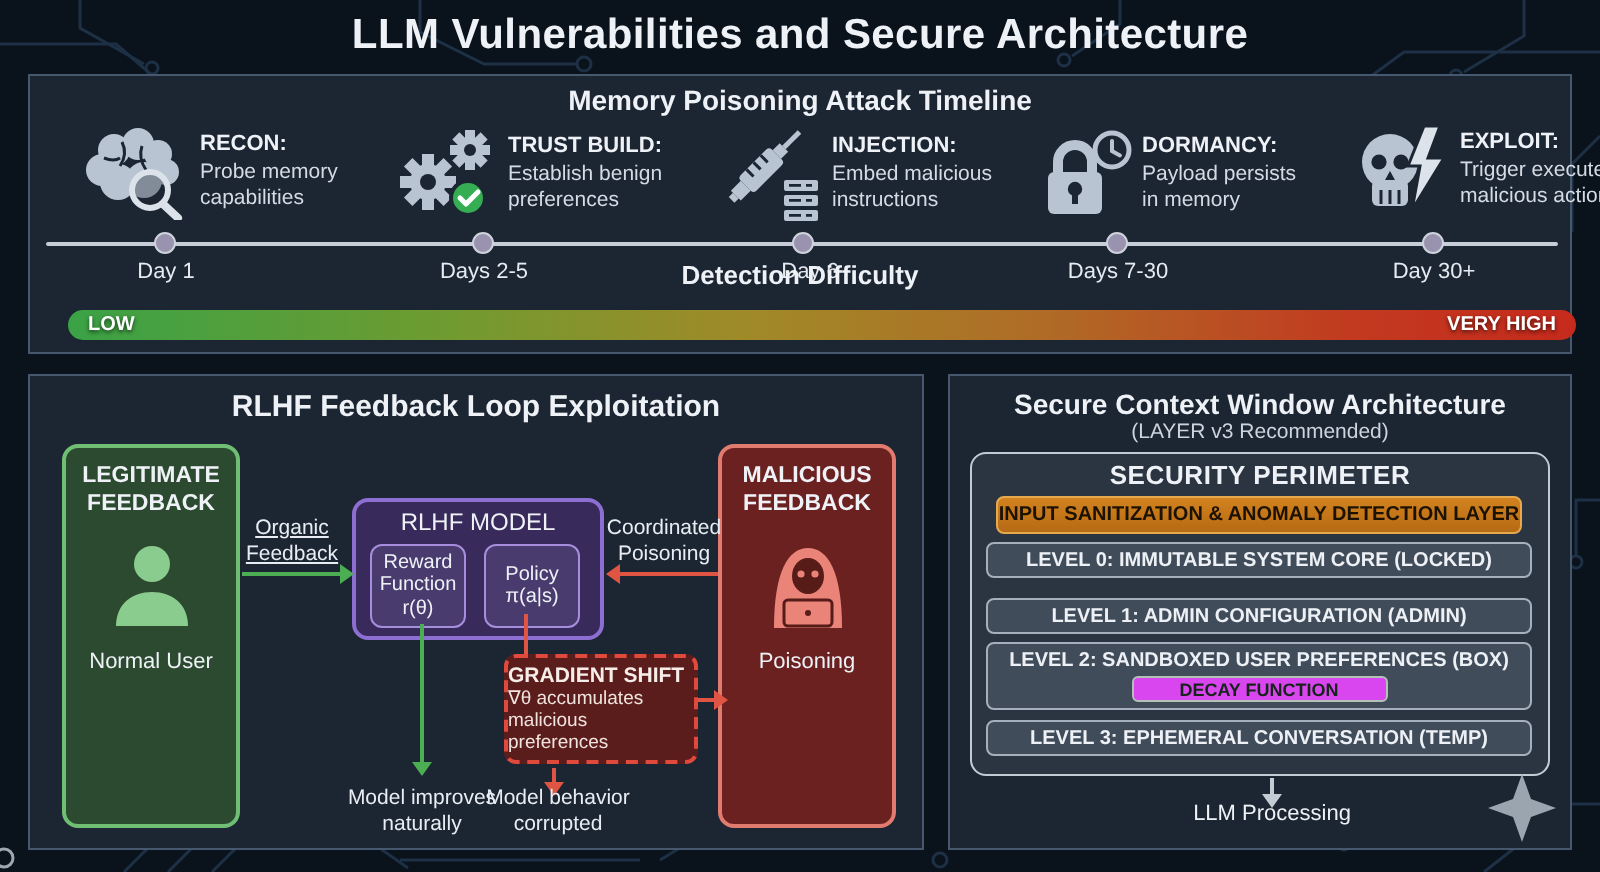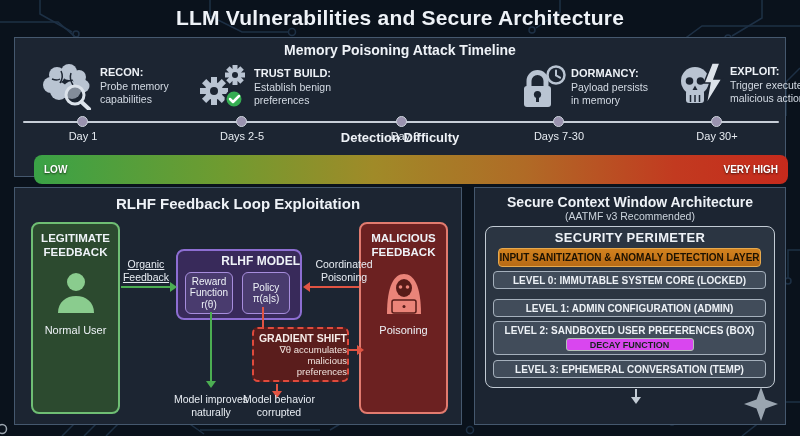--- a/index.html
+++ b/index.html
@@ -16,42 +16,42 @@
   .tl-header{position:absolute;top:4px;left:0;width:100%;text-align:center;font-size:14px;font-weight:bold;}
   .stage{position:absolute;display:flex;align-items:center;}
   .stage .txt{margin-left:5px;width:98px;}
   .stage-title{font-size:11px;font-weight:bold;line-height:1.25;}
   .stage-desc{font-size:10.5px;color:#d4dbe4;line-height:1.22;}
   .ml{white-space:pre-line;}
   .tl-line{position:absolute;left:8px;top:83px;width:756px;height:2px;background:#c7ced8;border-radius:1px;}
   .tl-dot{position:absolute;top:78px;width:11px;height:11px;border-radius:50%;background:#9a93af;border:1px solid #cdd3dc;box-sizing:border-box;}
   .day-label{position:absolute;top:92px;transform:translateX(-50%);font-size:11px;color:#e6ebf1;white-space:nowrap;}
   .dd-title{position:absolute;top:92px;left:0;width:100%;text-align:center;font-size:13px;font-weight:bold;}
-  .dd-bar{position:absolute;left:19px;top:117px;width:734px;height:29px;border-radius:8px;padding:0 10px;
+  .dd-bar{position:absolute;left:19px;top:117px;width:734px;height:15px;border-radius:8px;padding:0 10px;
     background:linear-gradient(90deg,#3aa246 0%,#6f9b30 25%,#a08a28 45%,#b06b26 65%,#c23a20 85%,#c62a1c 100%);
     display:flex;justify-content:space-between;align-items:center;}
   .dd-low,.dd-high{font-size:10px;font-weight:bold;color:#ffffff;text-shadow:0 1px 2px rgba(0,0,0,.65);}
   #rlhf-panel{left:14px;top:187px;width:448px;height:238px;}
   .rlhf-title{position:absolute;top:7px;left:0;width:100%;text-align:center;font-size:15px;font-weight:bold;}
   .fb-box{position:absolute;top:34px;width:89px;height:192px;border-radius:8px;box-sizing:border-box;text-align:center;}
   .fb-green{left:16px;background:#2c4a2f;border:2px solid #6fbe74;}
   .fb-red{left:344px;background:#6c2121;border:2px solid #e27b6f;}
   .fb-title{font-size:11.5px;font-weight:bold;line-height:1.2;margin-top:8px;}
   .fb-user{font-size:11px;margin-top:4px;}
   .fb-icon{margin-top:8px;}
   .rlhf-box{position:absolute;left:161px;top:61px;width:126px;height:71px;background:#382a5a;
     border:2px solid #8d6ed2;border-radius:8px;box-sizing:border-box;}
-  .rlhf-box-title{text-align:right;font-size:12px;font-weight:bold;margin-top:3px;}
+  .rlhf-box-title{text-align:center;font-size:12px;font-weight:normal;margin-top:3px;}
   .sub-box{position:absolute;top:21px;width:48px;height:42px;background:#493b6e;border:1.5px solid #a78ddd;
     border-radius:6px;box-sizing:border-box;font-size:10px;line-height:1.15;display:flex;align-items:center;
     justify-content:center;text-align:center;}
   .sub-reward{left:7px;}
   .sub-policy{left:64px;}
   .gshift{position:absolute;left:237px;top:139px;width:97px;height:55px;background:#5a1d1c;
-    border:2px dashed #e04a3c;border-radius:6px;box-sizing:border-box;text-align:right;}
+    border:2px dashed #e04a3c;border-radius:6px;box-sizing:border-box;text-align:left;}
   .gshift-title{font-size:10.5px;font-weight:bold;margin-top:3px;color:#f6ece8;}
   .gshift-desc{font-size:9.5px;line-height:1.18;color:#f0e3de;}
   .lab{position:absolute;font-size:10.5px;line-height:1.2;text-align:center;color:#e8edf3;}
   .line{position:absolute;}
   .green{background:#4cae52;}
   .red{background:#e05443;}
   .tri{position:absolute;width:0;height:0;}
   .tri-r-green{border-top:5px solid transparent;border-bottom:5px solid transparent;border-left:7px solid #4cae52;}
   .tri-l-red{border-top:5px solid transparent;border-bottom:5px solid transparent;border-right:7px solid #e05443;}
   .tri-r-red{border-top:5px solid transparent;border-bottom:5px solid transparent;border-left:7px solid #e05443;}
@@ -162,20 +162,43 @@
       <circle cx="37" cy="35" r="8.5" fill="#35ad52" stroke="#1c2532" stroke-width="2"></circle>
       <path d="M33 35 l3 3 l6 -6" stroke="#ffffff" stroke-width="2.5" fill="none" stroke-linecap="round" stroke-linejoin="round"></path>
     </svg>
     <div class="txt">
       <div class="stage-title">TRUST BUILD:</div>
       <div class="stage-desc ml">Establish benign
 preferences</div>
     </div>
   </div>
 
+  <div class="stage" style="left:344px;top:24px;">
+    <svg width="52" height="50" viewBox="0 0 52 50">
+      <g transform="rotate(-45 22 22)">
+        <rect x="10" y="17" width="22" height="11" rx="2" fill="#b9c4d2"></rect>
+        <rect x="32" y="19.5" width="5" height="6" fill="#b9c4d2"></rect>
+        <line x1="37" y1="22.5" x2="48" y2="22.5" stroke="#b9c4d2" stroke-width="2.5"></line>
+        <rect x="3" y="19" width="7" height="7" fill="#b9c4d2"></rect>
+        <line x1="0" y1="22.5" x2="3" y2="22.5" stroke="#b9c4d2" stroke-width="4"></line>
+        <path d="M16 17 v5 M21 17 v5 M26 17 v5" stroke="#1c2532" stroke-width="1.5"></path>
+      </g>
+      <g fill="#b9c4d2">
+        <rect x="33" y="28" width="17" height="5.5" rx="1"></rect>
+        <rect x="33" y="35.5" width="17" height="5.5" rx="1"></rect>
+        <rect x="33" y="43" width="17" height="5.5" rx="1"></rect>
+      </g>
+      <path d="M35.5 30.7 h6 M44 30.7 h3 M35.5 38.2 h6 M44 38.2 h3 M35.5 45.7 h6 M44 45.7 h3" stroke="#1c2532" stroke-width="1.4"></path>
+    </svg>
+    <div class="txt">
+      <div class="stage-title">INJECTION:</div>
+      <div class="stage-desc ml">Embed malicious
+instructions</div>
+    </div>
+  </div>
 
   <div class="stage" style="left:503px;top:26px;">
     <svg width="48" height="46" viewBox="0 0 48 46">
       <path d="M11 23 v-6 a8.5 8.5 0 0 1 17 0 v6" stroke="#b9c4d2" stroke-width="5" fill="none"></path>
       <rect x="6" y="22" width="27" height="21" rx="3" fill="#b9c4d2"></rect>
       <circle cx="19.5" cy="30.5" r="3.6" fill="#1c2532"></circle>
       <rect x="18" y="31" width="3" height="7" fill="#1c2532"></rect>
       <circle cx="38" cy="11" r="8.5" fill="#1c2532" stroke="#b9c4d2" stroke-width="2.5"></circle>
       <path d="M38 6.5 v5 l4 2.2" stroke="#b9c4d2" stroke-width="2" fill="none" stroke-linecap="round"></path>
     </svg>
@@ -272,43 +295,44 @@
   <div class="line green" style="left:195px;top:124px;width:2px;height:70px;"></div>
   <div class="tri tri-d-green" style="left:191px;top:193px;"></div>
   <div class="line red" style="left:247px;top:119px;width:2px;height:20px;"></div>
   <div class="line red" style="left:261px;top:196px;width:2px;height:8px;"></div>
   <div class="tri tri-d-red" style="left:257px;top:203px;"></div>
   <div class="line" style="left:334px;top:161px;width:9px;height:0;border-top:2px dashed #e05443;"></div>
   <div class="tri tri-r-red" style="left:342px;top:157px;"></div>
 
   <div class="lab ml" style="left:98px;top:70px;width:66px;text-decoration:underline;">Organic
 Feedback</div>
-  <div class="lab ml" style="left:286px;top:70px;width:62px;padding-left:12px;">Coordinated
+  <div class="lab ml" style="left:286px;top:70px;width:62px;">Coordinated
 Poisoning</div>
   <div class="lab ml" style="left:146px;top:205px;width:100px;">Model improves
 naturally</div>
   <div class="lab ml" style="left:212px;top:205px;width:104px;">Model behavior
 corrupted</div>
 </div>
 
 <div class="panel" id="secure-panel">
   <div class="sec-title">Secure Context Window Architecture</div>
-  <div class="sec-sub">(AATMF v3 Recommended)</div>
+  <div class="sec-sub">(LAYER v3 Recommended)</div>
 
   <div class="perimeter">
     <div class="per-title">SECURITY PERIMETER</div>
     <div class="layer layer-orange">INPUT SANITIZATION &amp; ANOMALY DETECTION LAYER</div>
     <div class="layer row row-l0">LEVEL 0: IMMUTABLE SYSTEM CORE (LOCKED)</div>
     <div class="layer row row-l1">LEVEL 1: ADMIN CONFIGURATION (ADMIN)</div>
     <div class="layer row row-l2">
       <div>LEVEL 2: SANDBOXED USER PREFERENCES (BOX)</div>
       <div class="decay">DECAY FUNCTION</div>
     </div>
     <div class="layer row row-l3">LEVEL 3: EPHEMERAL CONVERSATION (TEMP)</div>
   </div>
 
   <div class="line" style="left:160px;top:201px;width:2px;height:9px;background:#c3ccd5;"></div>
   <div class="tri tri-d-gray" style="left:156px;top:209px;"></div>
+  <div class="proc-label">LLM Processing</div>
 
   <svg class="sparkle" width="36" height="36" viewBox="0 0 36 36">
     <path d="M18 1 L22.5 13.5 L35 18 L22.5 22.5 L18 35 L13.5 22.5 L1 18 L13.5 13.5 Z" fill="#9aa5b0"></path>
   </svg>
 </div>
 
 </body></html>

